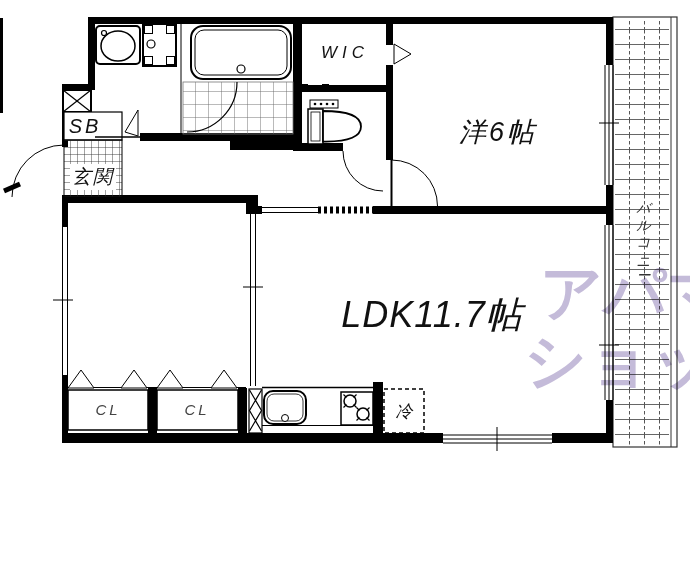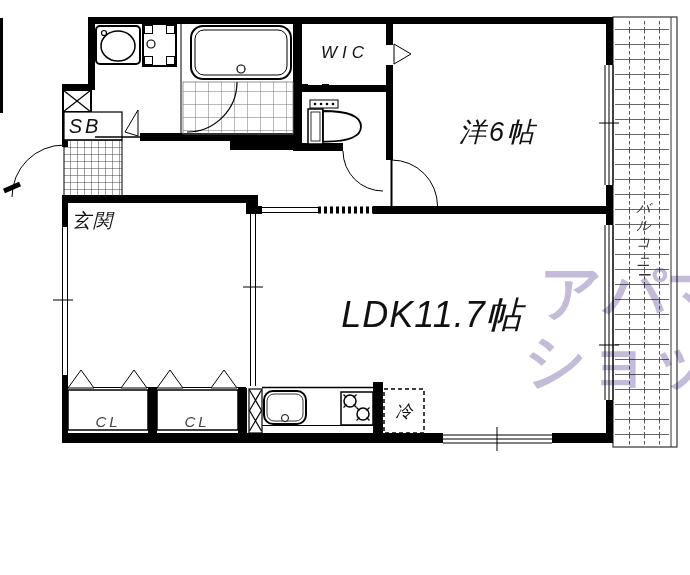--- a/index.html
+++ b/index.html
@@ -8,26 +8,26 @@
     overflow:hidden;font-family:"Liberation Sans","DejaVu Sans",sans-serif;
   }
   .stage svg{position:absolute;left:0;top:0;}
   .lbl{
     position:absolute;transform:translate(-50%,-50%);
     white-space:nowrap;color:#111;z-index:3;
     font-family:"Liberation Sans","DejaVu Sans",sans-serif;
     font-style:italic;
   }
   .lbl-sb{left:85px;top:126px;font-size:20px;letter-spacing:3px;}
-  .lbl-genkan{left:93px;top:177px;font-size:19px;letter-spacing:2px;background:#fff;padding:0 2px;margin-top:44px;}
+  .lbl-genkan{left:93px;top:177px;font-size:19px;letter-spacing:2px;background:#fff;padding:0 2px;}
   .lbl-wic{left:345px;top:53px;font-size:17px;letter-spacing:5px;}
   .lbl-y6{left:498px;top:132px;font-size:27px;letter-spacing:3px;}
   .lbl-y52{left:157px;top:297px;font-size:27px;letter-spacing:1px;}
   .lbl-ldk{left:432px;top:315px;font-size:36px;letter-spacing:1px;}
-  .lbl-cl{font-size:15px;letter-spacing:3px;color:#444;margin-top:12px;}
+  .lbl-cl{font-size:15px;letter-spacing:3px;color:#444;}
   .lbl-cl1{left:108px;top:409px;}
   .lbl-cl2{left:197px;top:409px;}
   .lbl-rei{left:404px;top:411px;font-size:17px;}
   .lbl-balcony{
     left:644px;top:231px;font-size:14px;color:#333;letter-spacing:3px;
     writing-mode:vertical-rl;text-orientation:upright;
   }
   .wm{
     position:absolute;z-index:2;font-weight:bold;line-height:1;
     color:#a091c1;opacity:0.62;mix-blend-mode:multiply;

